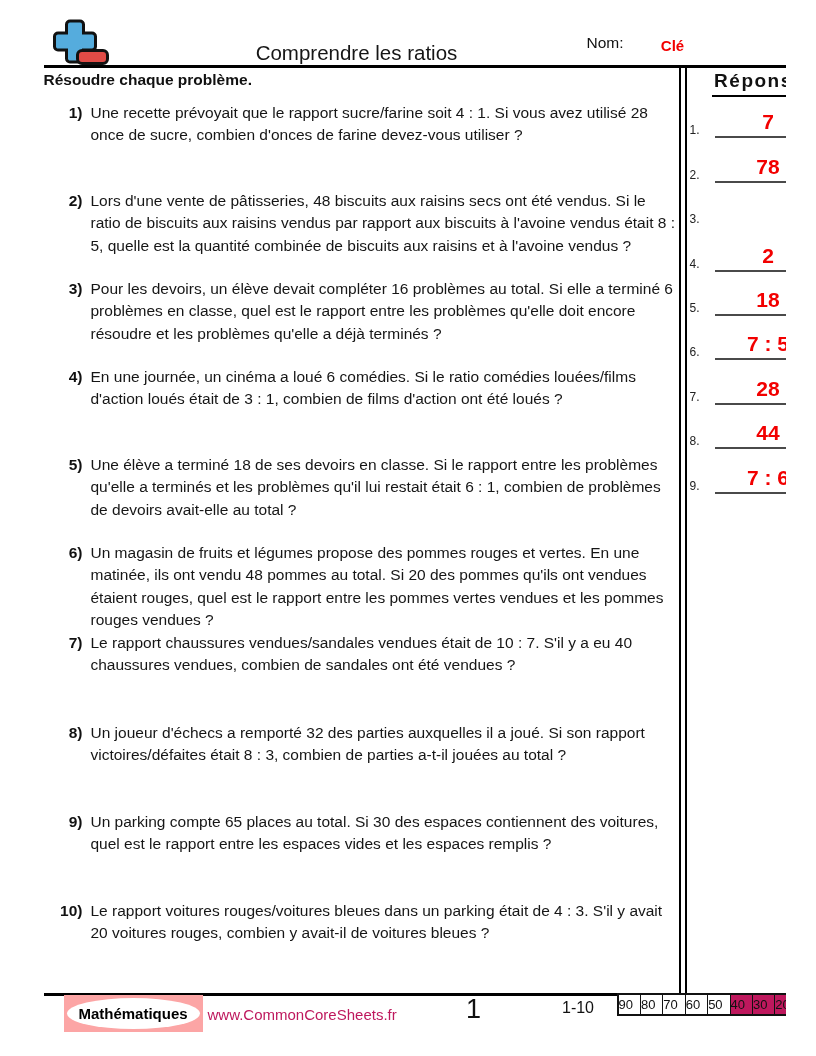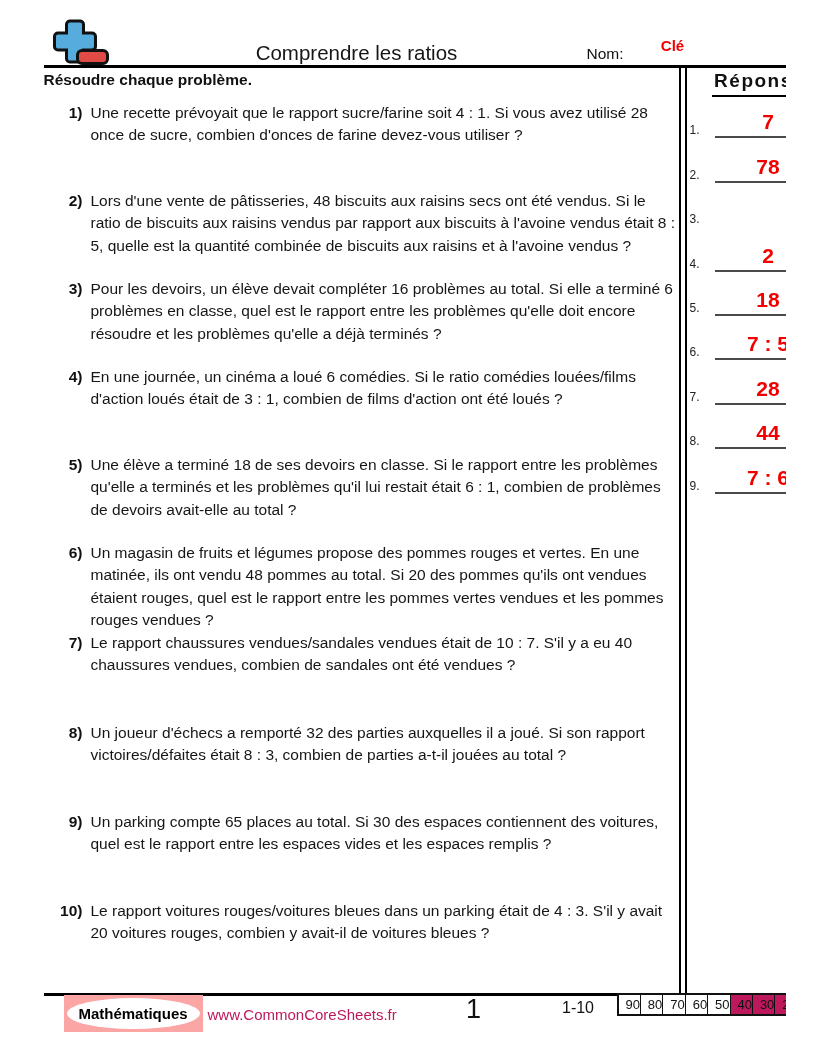--- a/index.html
+++ b/index.html
@@ -8,21 +8,21 @@
     position:relative; width:755px; height:1056px; margin:0 auto;
     background:#ffffff; overflow:hidden;
     font-family:"Liberation Sans","DejaVu Sans",sans-serif; color:#111;border-radius:24px;
   }
   
   .logo { position:absolute; left:22px; top:19px; }
   .title {
     position:absolute; left:0; top:41px; width:652px; text-align:center;
     font-size:20.5px; color:#161616;
   }
-  .nom-label { position:absolute; left:556px; top:45px; font-size:15.5px; }
+  .nom-label { position:absolute; left:556px; top:34px; font-size:15.5px; }
   .nom-value {
     position:absolute; left:592px; top:37px; width:100px; text-align:center;
     font-size:15px; font-weight:bold; color:#f20000;
   }
   .header-line { position:absolute; left:13px; top:65px; width:790px; height:3px; background:#000; }
   .instruction { position:absolute; left:13px; top:71px; font-size:15.5px; font-weight:bold; }
   
   .divider {
     position:absolute; left:648px; top:68px; width:8px; height:925px;
     border-left:2px solid #000; border-right:2px solid #000;
@@ -57,21 +57,21 @@
   }
   .website { position:absolute; left:177px; top:1006px; font-size:15px; color:#be185d; }
   .page-num { position:absolute; left:408px; top:994px; width:70px; text-align:center; font-size:27px; }
   .score-label { position:absolute; left:515px; top:999px; width:65px; text-align:center; font-size:16px; }
   .score-table {
     position:absolute; left:586px; top:993px; width:227px; height:23px;
     display:flex; border:2px solid #111; background:#fff;
   }
   .score-cell {
     flex:1; border-left:1.5px solid #111; font-size:13px; line-height:19px;
-    text-align:right; color:#111;
+    text-align:left; color:#111;
   }
   .score-cell:first-child { border-left:none; }
   .score-cell.hl { background:#be185d; }
 </style>
 </head>
 <body>
 
 <div class="page">
 
   <div class="logo">

